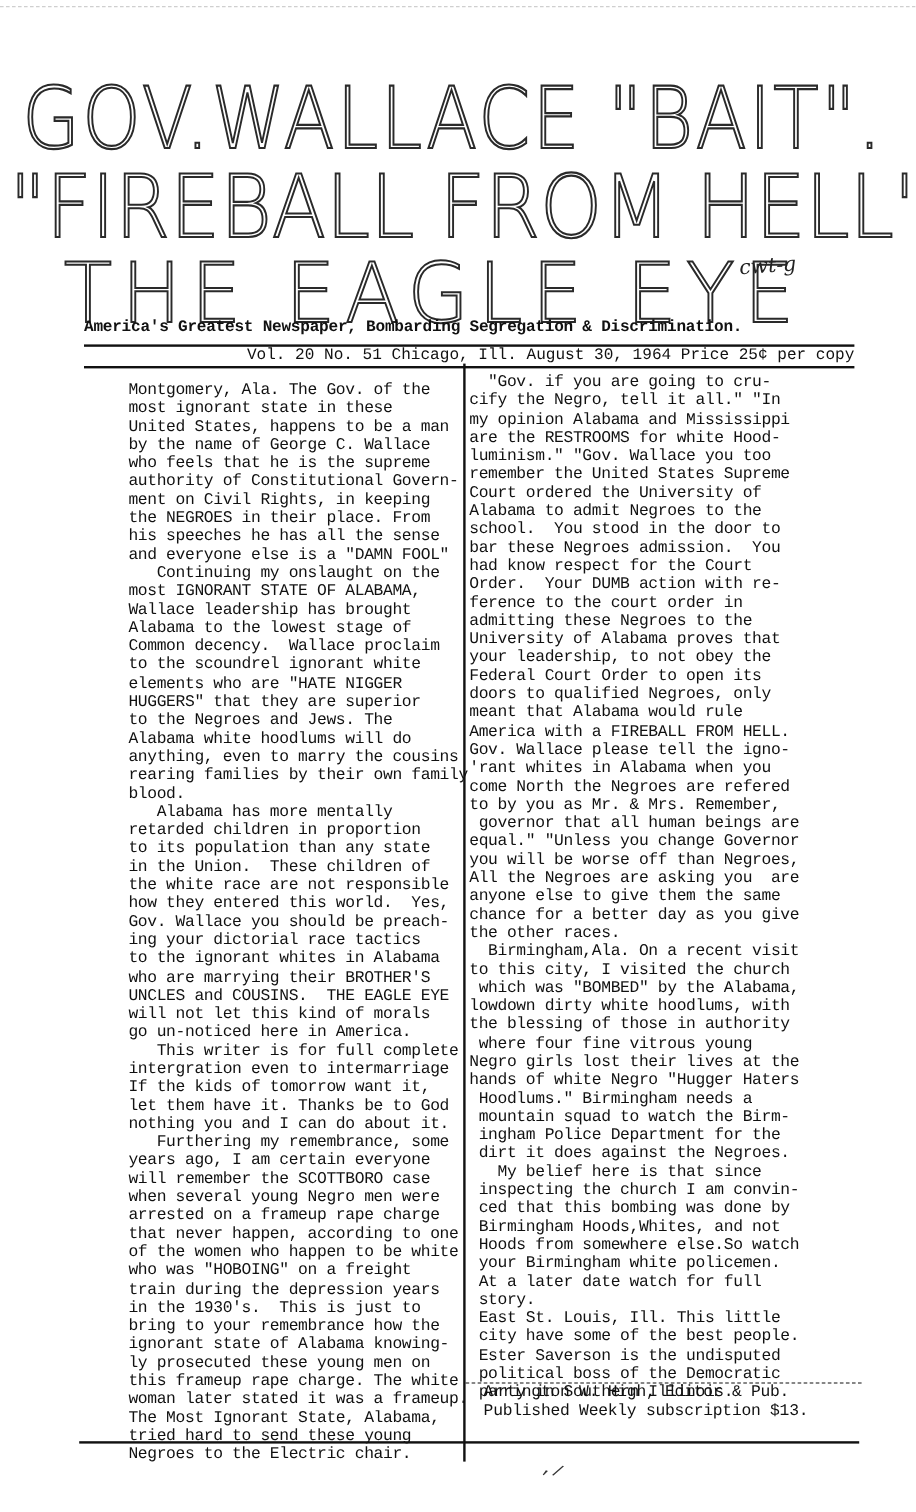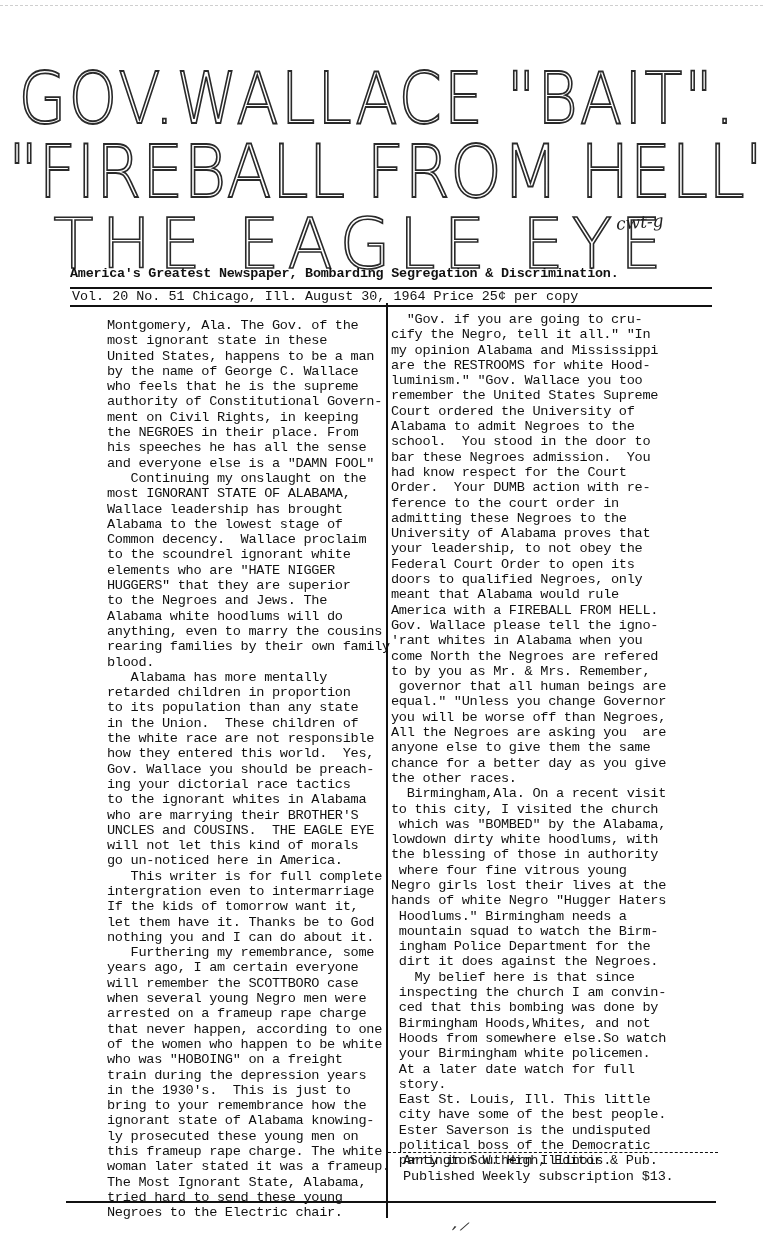--- a/index.html
+++ b/index.html
@@ -21,21 +21,21 @@
     position: absolute; left: 616px; top: 212px; font-family: "DejaVu Serif", serif;
     font-style: italic; font-size: 17px; color: #222; transform: rotate(-4deg);
   }
   .tagline {
     position: absolute; left: 70px; top: 266px; font-size: 13.4px; font-weight: bold;
     white-space: nowrap; letter-spacing: -0.2px;
   }
   .dateline {
     position: absolute; left: 70px; top: 287px; width: 640px; height: 16px;
     border-top: 2px solid #111; border-bottom: 2px solid #111;
-    font-size: 13.4px; line-height: 16px; white-space: nowrap; padding-left: 2px; box-sizing: content-box;
+    font-size: 13.4px; line-height: 16px; white-space: nowrap; padding-left: 2px; box-sizing: content-box; text-align: right;
   }
   .col {
     position: absolute; font-size: 13.6px; line-height: 15.3px; white-space: pre; letter-spacing: -0.3px;
   }
   .col-left { left: 67px; top: 318px; width: 320px; margin-left: 40px; }
   .col-right { left: 391px; top: 312px; width: 330px; }
   .divider { position: absolute; left: 386px; top: 303px; width: 2px; height: 915px; background: #111; }
   .bottom-rule-left { position: absolute; left: 66px; top: 1201px; width: 320px; border-top: 2px solid #111; }
   .bottom-rule-right { position: absolute; left: 386px; top: 1201px; width: 330px; border-top: 2px solid #111; }
   .masthead-box {

